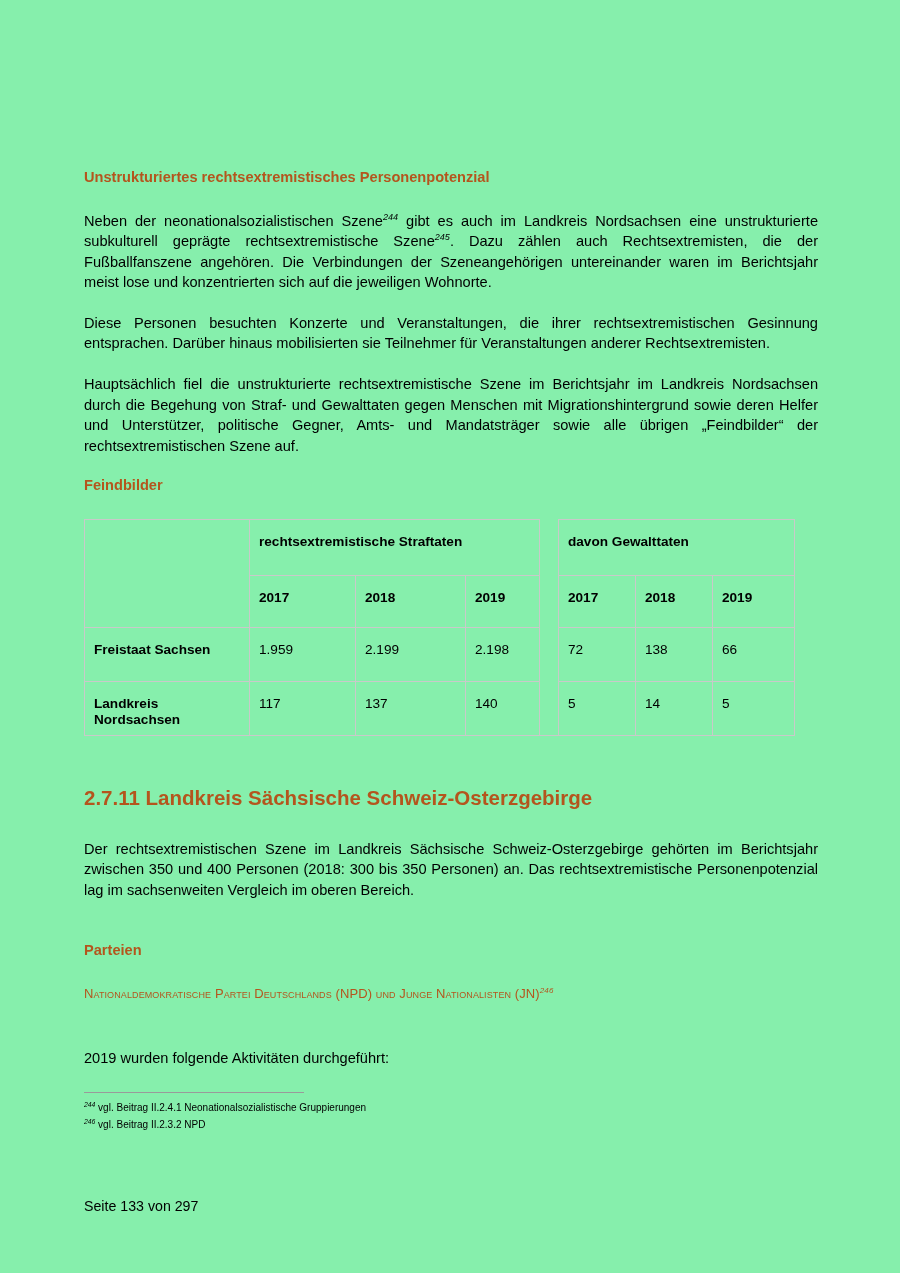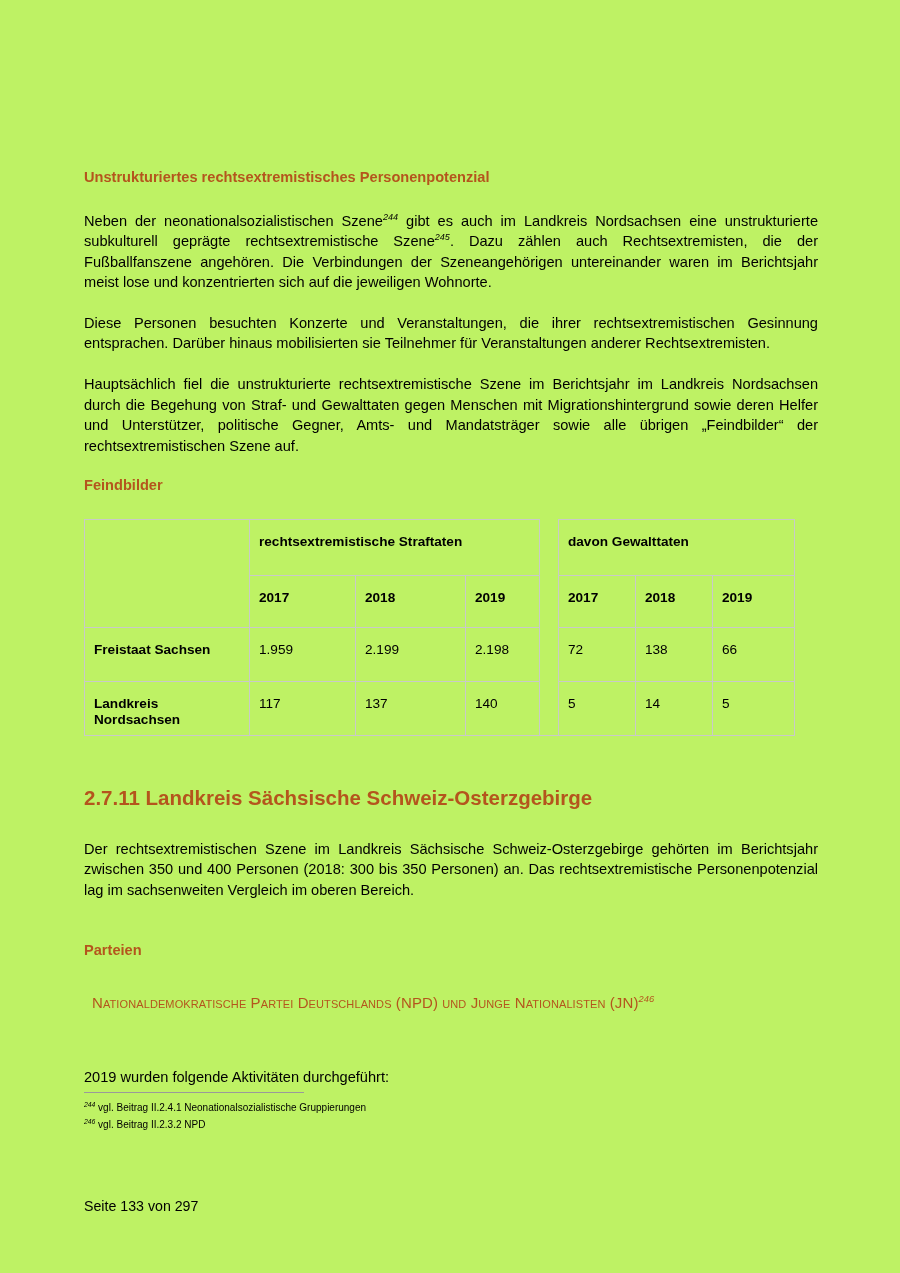--- a/index.html
+++ b/index.html
@@ -8,21 +8,21 @@
     background: #ffffff;
   }
   body {
     font-family: "Liberation Sans", sans-serif;
     color: #000000;
   }
   .page {
     position: relative;
     width: 900px;
     height: 1273px;
-    background: #bef264;
+    background: #86efac;
     box-sizing: border-box;
     padding: 0;
     overflow: hidden;
   }
   .content {
     position: absolute;
     left: 84px;
     top: 0;
     width: 734px;
   }
@@ -37,25 +37,25 @@
   }
   .h-section {
     color: #b4551d;
     font-size: 20.5px;
     font-weight: bold;
     line-height: 1.2;
     margin: 0;
   }
   .h-smallcaps {
     color: #b4551d;
-    font-size: 15px;
+    font-size: 13px;
     font-weight: normal;
     font-variant: small-caps;
     line-height: 1.25;
-    margin: 8px;
+    margin: 0;
     letter-spacing: 0.1px;
   }
 
   
   p.body {
     font-size: 14.6px;
     line-height: 20.6px;
     text-align: justify;
     text-justify: inter-word;
     margin: 0;

